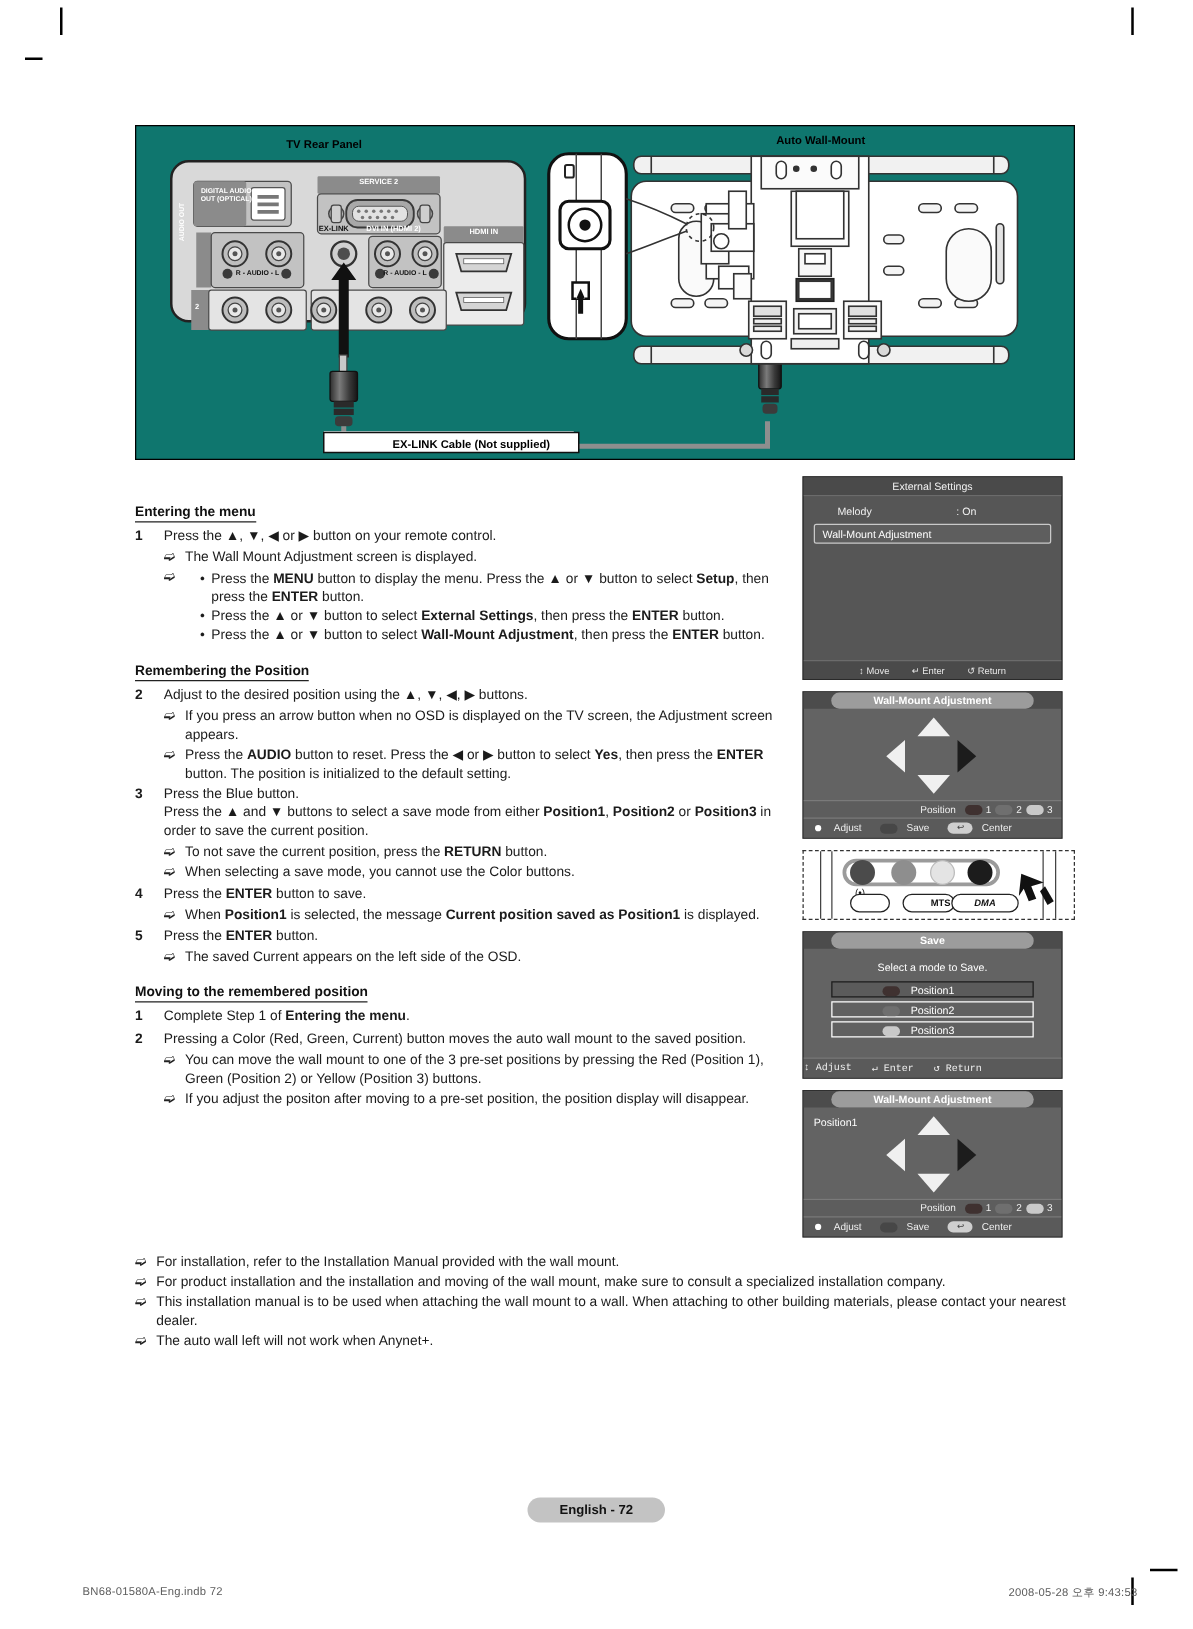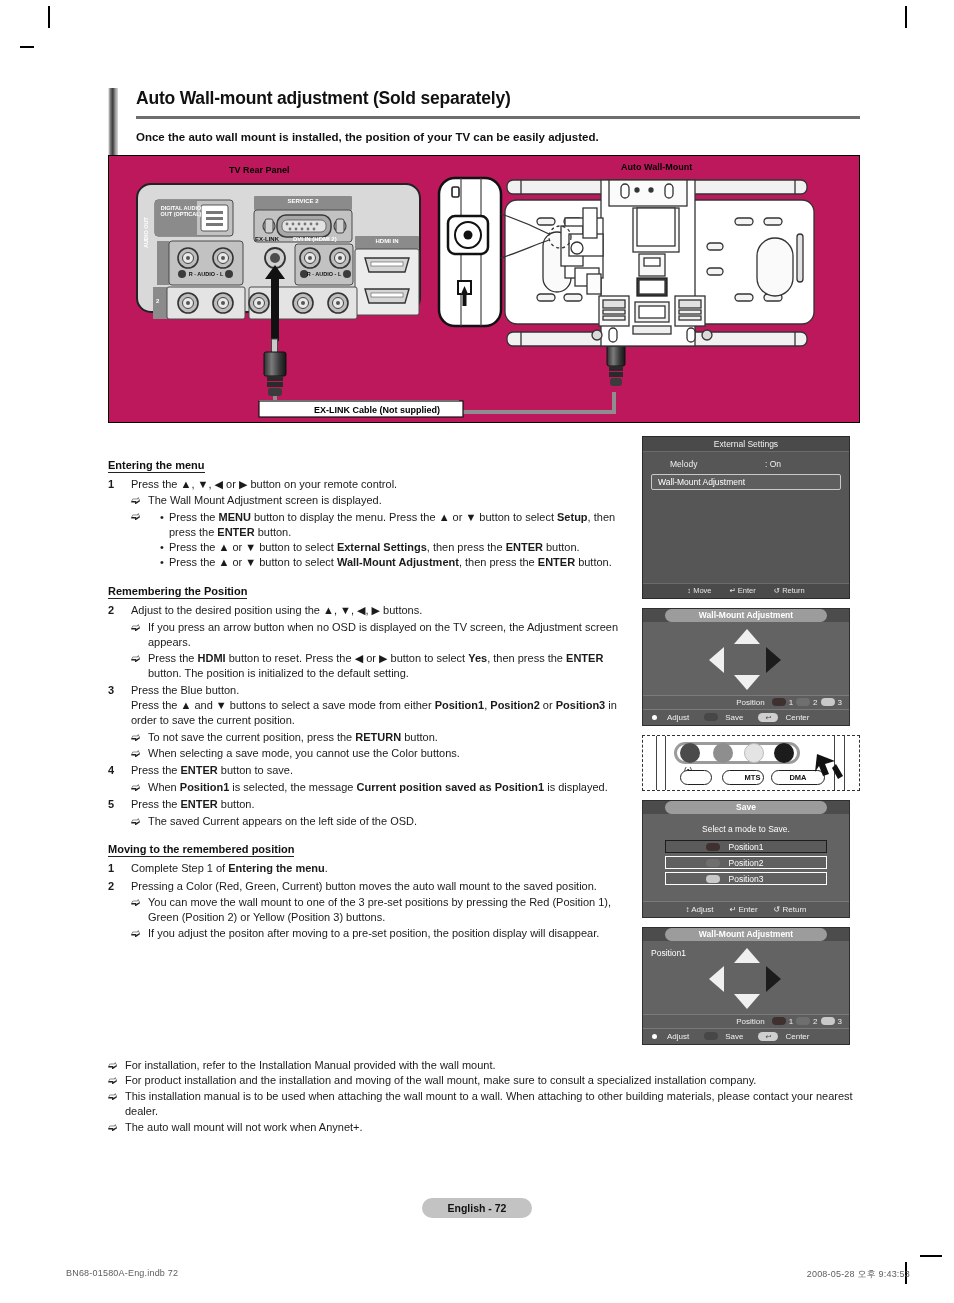--- a/index.html
+++ b/index.html
@@ -27,21 +27,21 @@
     letter-spacing:-0.2px; color:#111;
   }
   .title-rule { height:2.5px; background:#6e6e6e; margin-left:6px; }
   .subtitle {
     font-size:11.5px; font-weight:bold; padding:12px 0 0 6px; color:#111;
   }
 
   
   .figure {
     margin-top:12px; border:1px solid #000; height:268px; position:relative;
-    background:#be185d;
+    background:#0f766e;
   }
   .fig-label {
     position:absolute; font-size:9px; font-weight:bold; color:#000;
   }
 
   
   .cols { display:flex; margin-top:13px; }
   .col-left { width:520px;margin-top:19px; }
   .col-right { width:218px; margin-left:14px; }
 
@@ -178,26 +178,20 @@
 <body>
 
 <div class="cropmark" style="left:48px;top:6px;width:1.5px;height:22px;"></div>
 <div class="cropmark" style="left:20px;top:46px;width:14px;height:1.5px;"></div>
 <div class="cropmark" style="left:905px;top:6px;width:1.5px;height:22px;"></div>
 <div class="cropmark" style="left:905px;top:1262px;width:1.5px;height:22px;"></div>
 <div class="cropmark" style="left:920px;top:1255px;width:22px;height:1.5px;"></div>
 
 <div id="page">
 
-  <div class="title-wrap">
-    <div class="title-bar"></div>
-    <h1 class="doc-title">Auto Wall-mount adjustment (Sold separately)</h1>
-    <div class="title-rule"></div>
-    <div class="subtitle">Once the auto wall mount is installed, the position of your TV can be easily adjusted.</div>
-  </div>
 
   <div class="figure">
 
     <div class="fig-label" style="left:120px;top:9px;">TV Rear Panel</div>
     <div class="fig-label" style="left:512px;top:6px;">Auto Wall-Mount</div>
 
     <svg width="750" height="266" viewBox="0 0 750 266" style="position:absolute;left:0;top:0;">
       <defs>
         <linearGradient id="plug" x1="0" y1="0" x2="1" y2="0">
           <stop offset="0%" stop-color="#2e2e2e"></stop>
@@ -454,21 +448,21 @@
           <span class="txt">Adjust to the desired position using the ▲, ▼, ◀, ▶ buttons.</span>
         </li>
       </ol>
       <ul class="arrows indent">
         <li class="arrow">
             <span class="gl">➫</span>
             <span class="txt">If you press an arrow button when no OSD is displayed on the TV screen, the Adjustment screen appears.</span>
           </li>
         <li class="arrow">
             <span class="gl">➫</span>
-            <span class="txt">Press the <b>HDMI</b> button to reset. Press the ◀ or ▶ button to select <b>Yes</b>, then press the <b>ENTER</b> button. The position is initialized to the default setting.</span>
+            <span class="txt">Press the <b>AUDIO</b> button to reset. Press the ◀ or ▶ button to select <b>Yes</b>, then press the <b>ENTER</b> button. The position is initialized to the default setting.</span>
           </li>
       </ul>
 
       <ol class="steps">
         <li class="step">
           <span class="num">3</span>
           <span class="txt">
             <span>Press the Blue button.</span><br>
             Press the ▲ and ▼ buttons to select a save mode from either <b>Position1</b>, <b>Position2</b> or <b>Position3</b> in order to save the current position.
           </span>
@@ -586,21 +580,21 @@
         <div class="vline" style="right:24px;"></div>
         <div class="vline" style="right:14px;"></div>
         <div class="capsule"></div>
         <div class="btn" style="left:37px;background:#4b4b4b;"></div>
         <div class="btn" style="left:70px;background:#8e8e8e;"></div>
         <div class="btn" style="left:101px;background:#e4e4e4;border:1px solid #bbb;"></div>
         <div class="btn" style="left:131px;background:#1c1c1c;"></div>
         <div style="position:absolute;left:41px;top:29px;font-size:8px;color:#111;">(•)</div>
         <div class="ovalbtn" style="left:37px;width:32px;"></div>
         <div class="ovalbtn" style="left:79px;width:42px;padding-left:19px;">MTS</div>
-        <div class="ovalbtn" style="left:128px;width:54px;">DMA</div>
+        <div class="ovalbtn" style="left:118px;width:54px;font-style:italic;">DMA</div>
         <svg class="arrowptr" width="30" height="32">
           <path d="M2 2 L20 9 L10 12 L14 22 L8 24 L4 14 L0 20 Z" fill="#111"></path>
           <path d="M21 12 L28 24 L23 27 L17 16 Z" fill="#111"></path>
         </svg>
       </div>
 
       <div class="osd osd-wm" style="height:118px;">
         <div class="titlebar">
           <div class="titlepill">Save</div>
         </div>
@@ -610,21 +604,21 @@
           <span>Position1</span>
         </div>
         <div style="margin:3px 22px 0 22px;border:1.4px solid #ffffff;background:#606060;height:13px;line-height:13px;font-size:8.5px;color:#fff;text-align:center;position:relative;">
           <span class="chip chip-green" style="position:absolute;left:40px;top:2.5px;"></span>
           <span>Position2</span>
         </div>
         <div style="margin:3px 22px 0 22px;border:1.4px solid #ffffff;background:#606060;height:13px;line-height:13px;font-size:8.5px;color:#fff;text-align:center;position:relative;">
           <span class="chip chip-yellow" style="position:absolute;left:40px;top:2.5px;"></span>
           <span>Position3</span>
         </div>
-        <div class="foot" style="justify-content:center;gap:16px;padding-left:0;">
+        <div class="foot" style="justify-content:flex-start;gap:16px;padding-left:0;font-family:Liberation Mono, monospace;">
           <span>↕ <span>Adjust</span></span>
           <span>↵ <span>Enter</span></span>
           <span>↺ <span>Return</span></span>
         </div>
       </div>
 
       <div class="osd osd-wm">
         <div class="titlebar">
           <div class="titlepill">Wall-Mount Adjustment</div>
         </div>
@@ -664,21 +658,21 @@
     <li class="arrow">
         <span class="gl">➫</span>
         <span class="txt">For product installation and the installation and moving of the wall mount, make sure to consult a specialized installation company.</span>
       </li>
     <li class="arrow">
         <span class="gl">➫</span>
         <span class="txt">This installation manual is to be used when attaching the wall mount to a wall. When attaching to other building materials, please contact your nearest dealer.</span>
       </li>
     <li class="arrow">
         <span class="gl">➫</span>
-        <span class="txt">The auto wall mount will not work when Anynet+.</span>
+        <span class="txt">The auto wall left will not work when Anynet+.</span>
       </li>
   </ul>
 </div>
 
 <div class="pagefoot">
   <span class="pagepill">English - 72</span>
 </div>
 <div class="runfoot left">BN68-01580A-Eng.indb   72</div>
 <div class="runfoot right">2008-05-28   오후 9:43:53</div>
 

